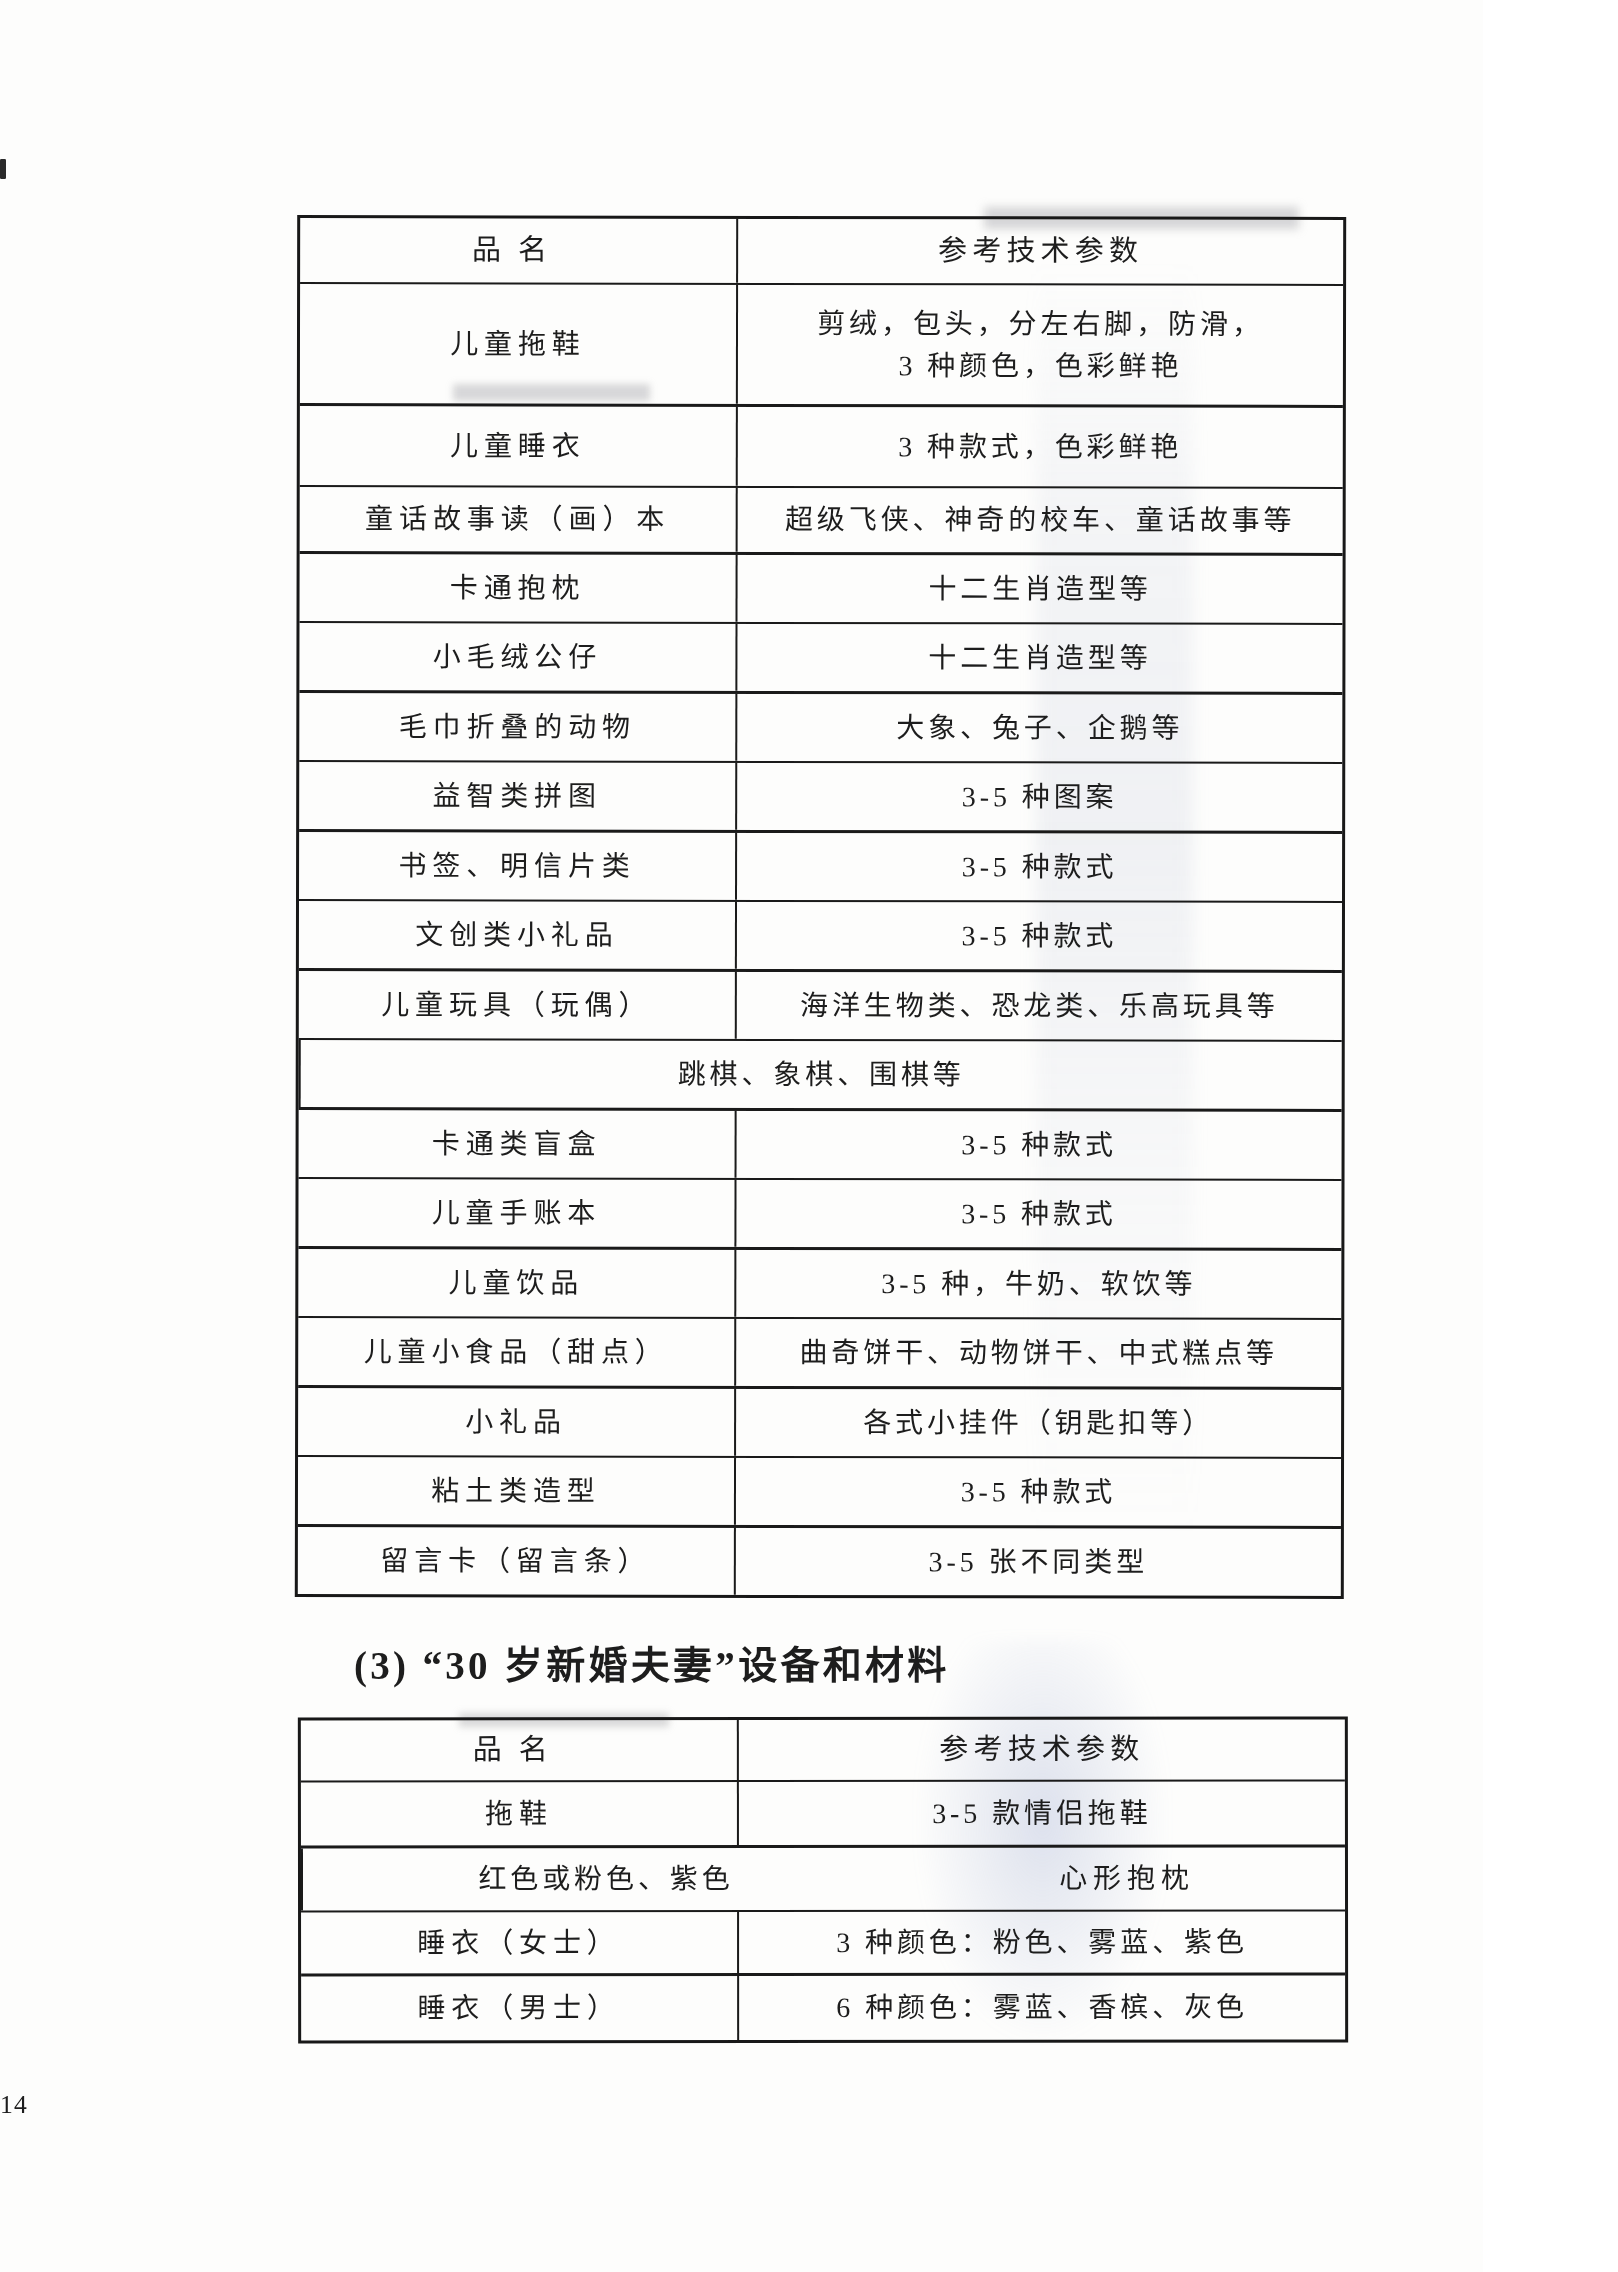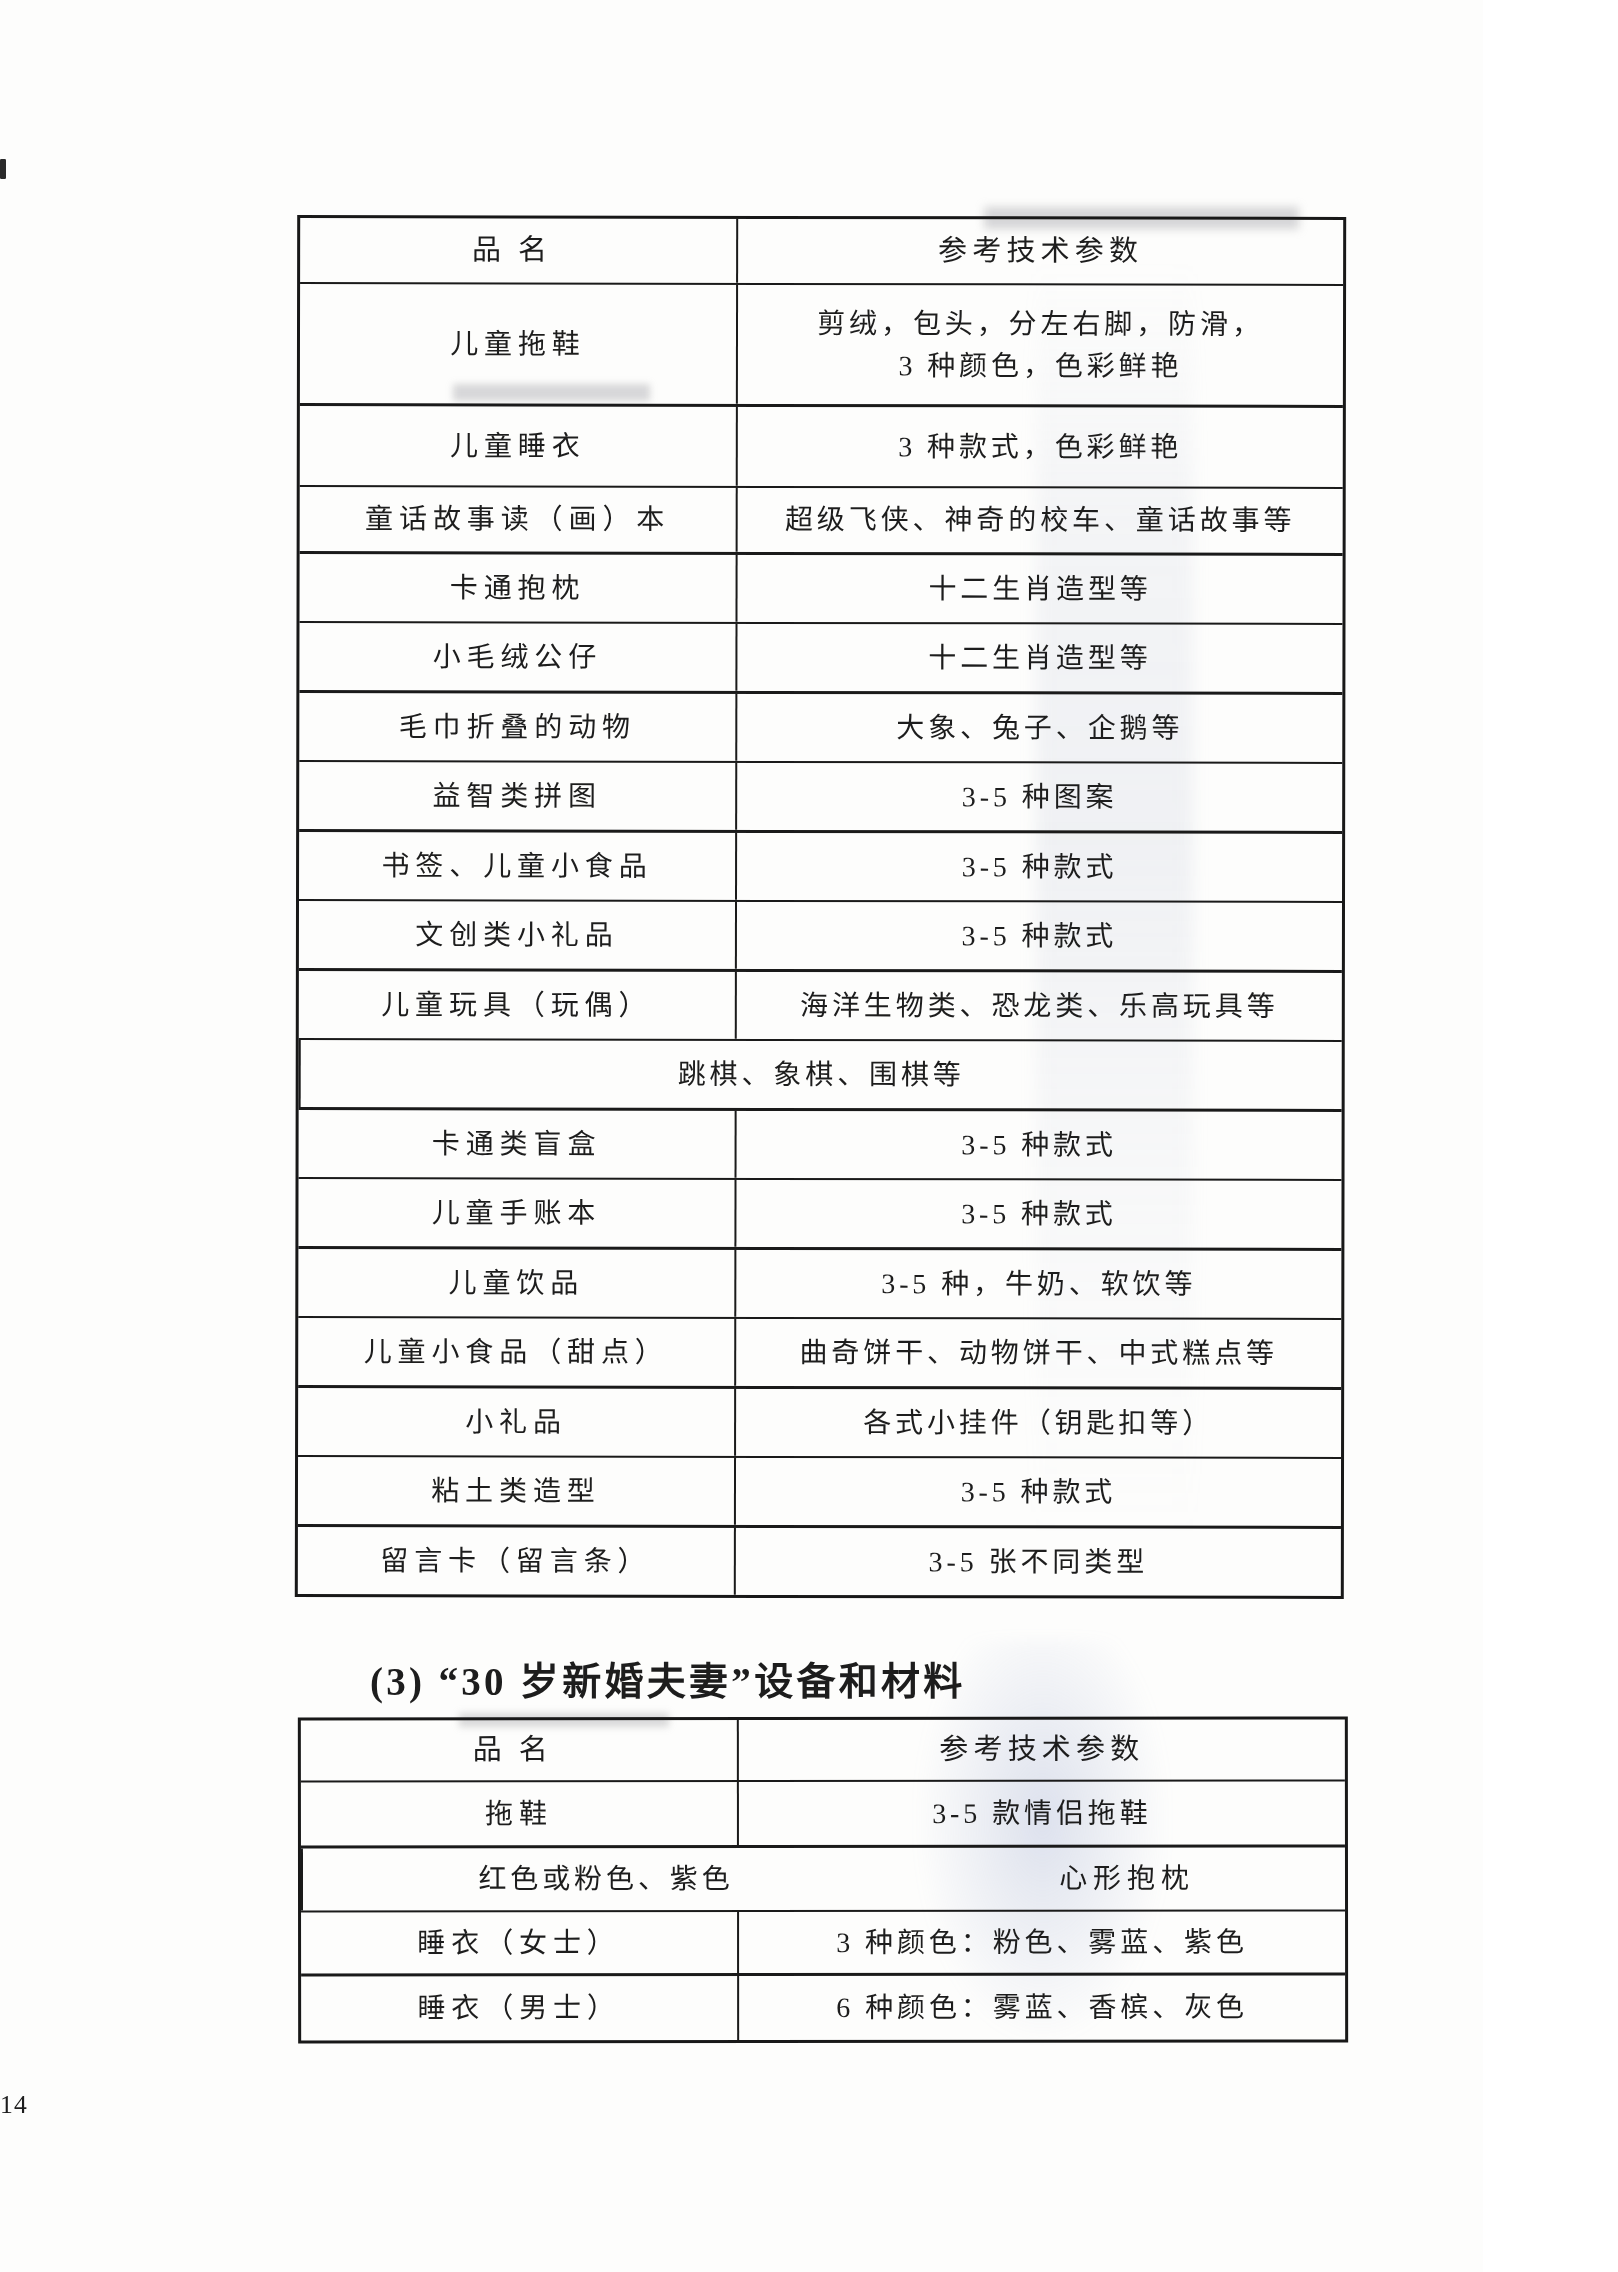--- a/index.html
+++ b/index.html
@@ -54,21 +54,21 @@
   .tbl2 .thead{height:60px;}
   .tbl2 .tb .trow{height:62px;}
   .tbl2 .tb .trow:nth-child(1){height:63px;}
   .tbl2 .tb .trow:nth-child(3){height:61px;}
   .tbl2 .tb .trow:nth-child(4){height:64px;}
 
   
   .heading{
     position:absolute;
     left:354px;top:1634px;
-    margin:16px;
+    margin:0;
     font-size:39px;
     font-weight:600;
     letter-spacing:3.3px;
     white-space:nowrap;
   }
   .pagenum{
     position:absolute;
     left:0;right:0;top:2090px;
     text-align:left;
     font-size:25.6px;
@@ -162,21 +162,21 @@
         </div>
         <div class="trow">
           <div class="cell c1">毛巾折叠的动物</div>
           <div class="cell c2">大象、兔子、企鹅等</div>
         </div>
         <div class="trow">
           <div class="cell c1">益智类拼图</div>
           <div class="cell c2">3-5 种图案</div>
         </div>
         <div class="trow">
-          <div class="cell c1">书签、儿童小食品</div>
+          <div class="cell c1">书签、明信片类</div>
           <div class="cell c2">3-5 种款式</div>
         </div>
         <div class="trow">
           <div class="cell c1">文创类小礼品</div>
           <div class="cell c2">3-5 种款式</div>
         </div>
         <div class="trow">
           <div class="cell c1">儿童玩具（玩偶）</div>
           <div class="cell c2">海洋生物类、恐龙类、乐高玩具等</div>
         </div>

